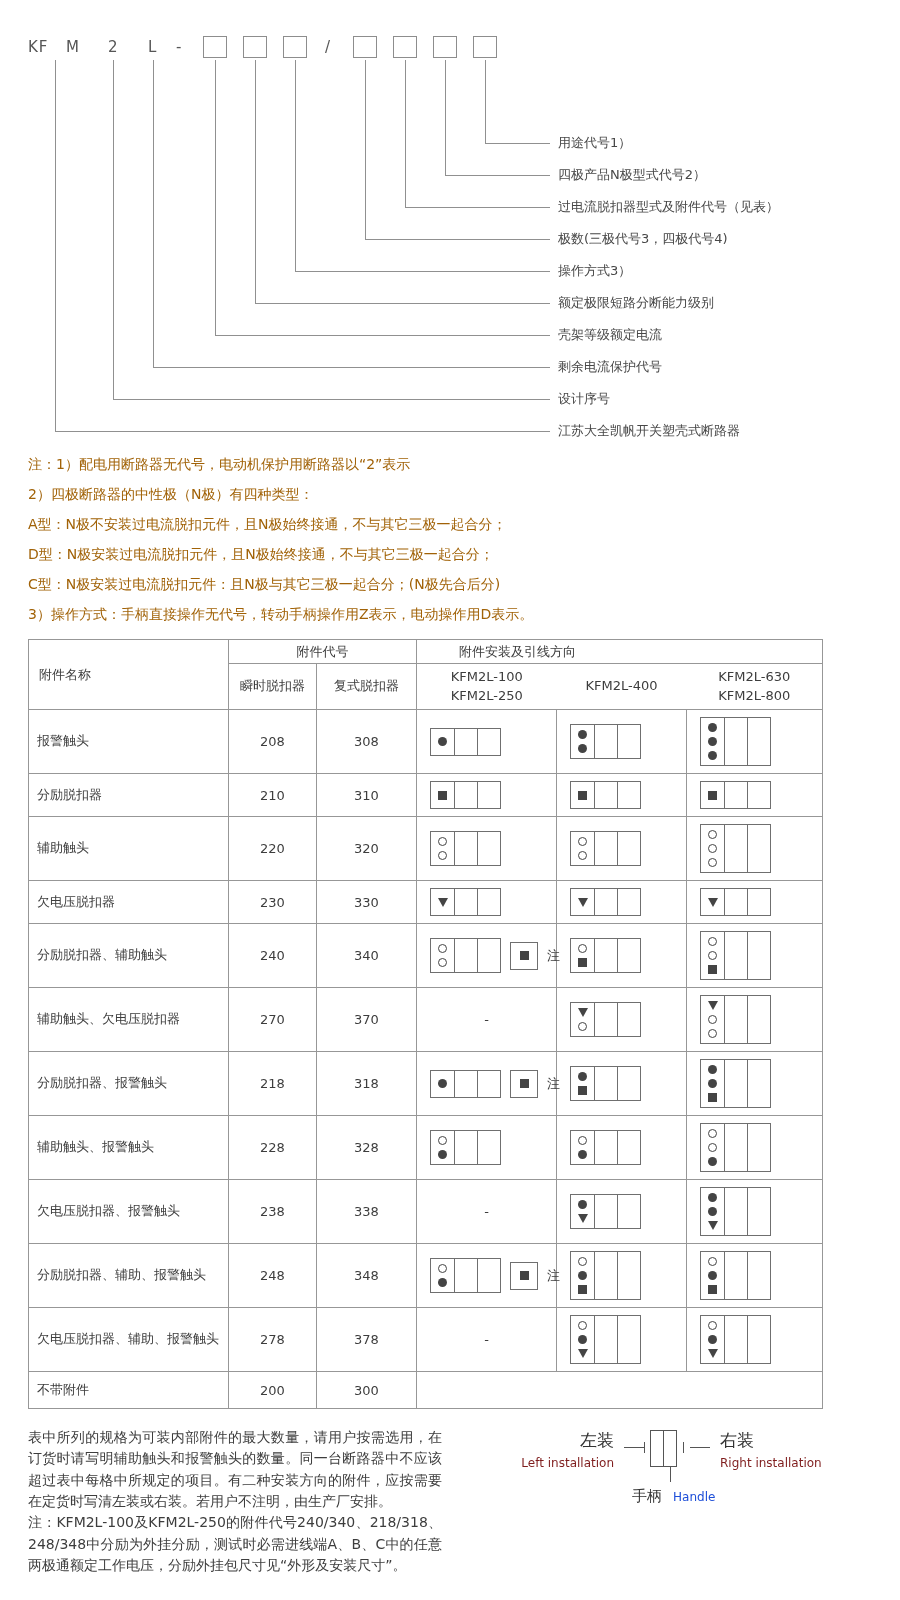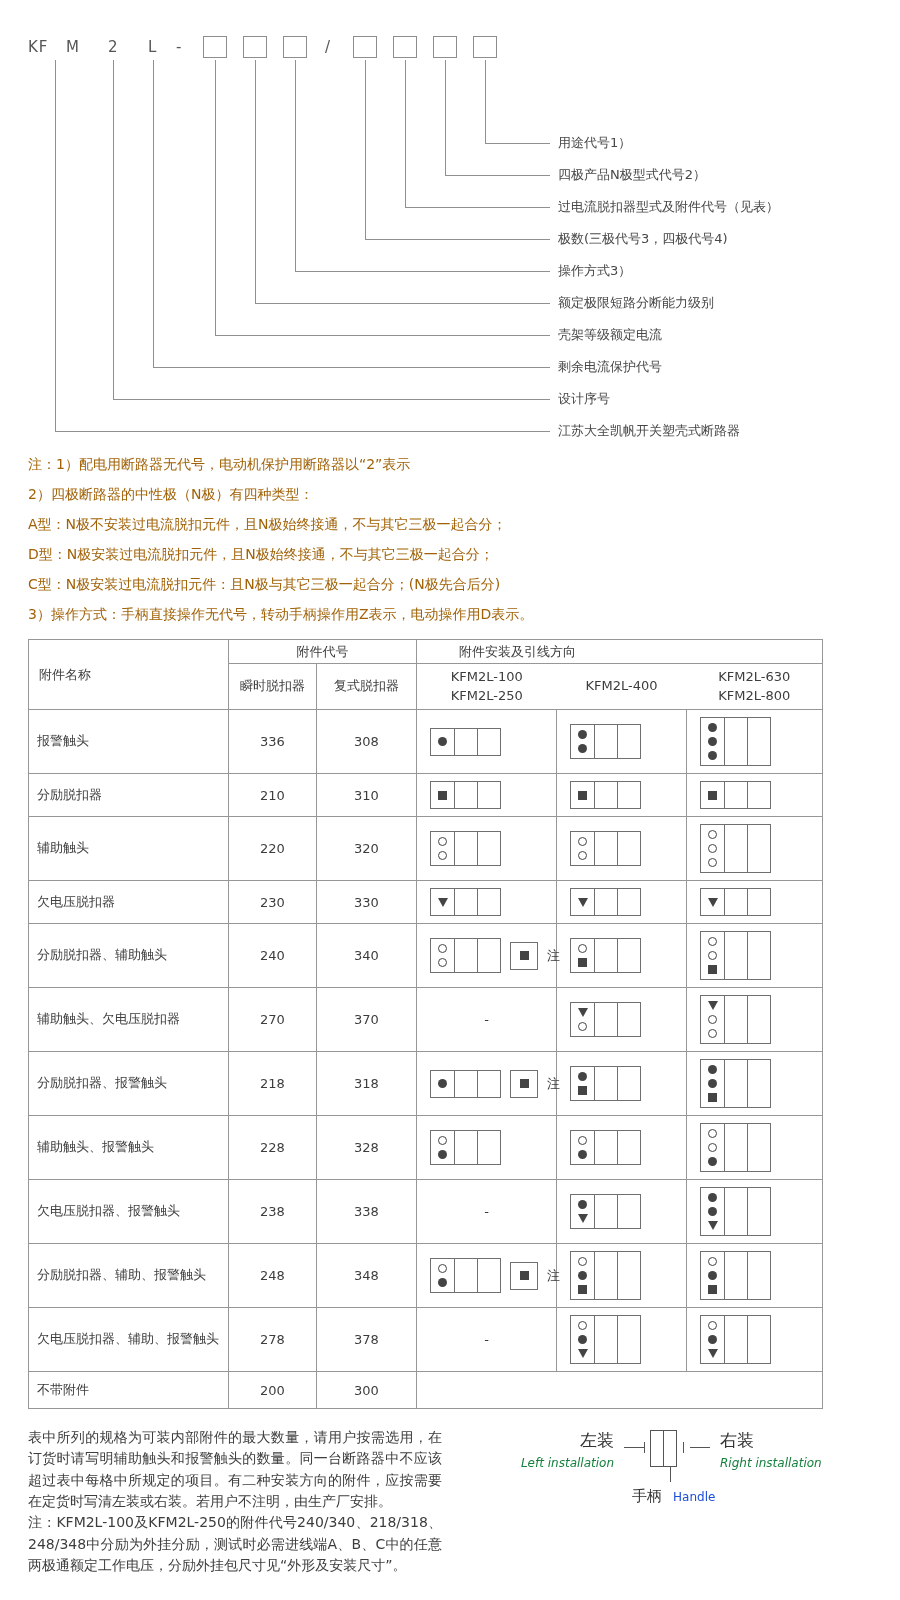--- a/index.html
+++ b/index.html
@@ -71,21 +71,21 @@
   
   .footer { display:flex; align-items:flex-start; margin:18px 0 0 28px; }
   .footer-text { width:414px; font-size:14px; line-height:1.52; color:#3d3d3d; text-align:justify; }
   .footer-text p { margin:0; }
   .install-diag { margin-left:52px; padding-top:2px; width:340px; }
   .diag-row { display:flex; align-items:flex-start; }
   .side { width:120px; }
   .side.left { text-align:right; }
   .side.rightside { width:auto; text-align:left; }
   .side .cn { font-size:17px; color:#333; }
-  .side .en { font-size:12px; color:#15803d; margin-top:4px; white-space:nowrap;font-style:italic; }
+  .side .en { font-size:12px; color:#7f1d1d; margin-top:4px; white-space:nowrap; }
   .handle-graphic { position:relative; width:86px; height:40px; margin:0 10px; flex:none; }
   .handle-graphic i { position:absolute; display:block; }
   .hg-wire-l { left:0; top:18px; width:20px; border-top:1px solid #555; }
   .hg-tick-l { left:20px; top:13px; height:11px; border-left:1px solid #555; }
   .hg-box1 { left:26px; top:1px; width:14px; height:37px; border:1px solid #555; }
   .hg-box2 { left:39px; top:1px; width:14px; height:37px; border:1px solid #555; }
   .hg-tick-r { left:59px; top:13px; height:11px; border-left:1px solid #555; }
   .hg-wire-r { left:66px; top:18px; width:20px; border-top:1px solid #555; }
   .hg-stem { left:46px; top:38px; height:15px; border-left:1px solid #555; }
   .handle-label { margin:16px 0 0 138px; white-space:nowrap; }
@@ -198,21 +198,21 @@
         <th class="kf2">KFM2L-400</th>
         <th class="kf3">
           <span>KFM2L-630</span><br>
           <span>KFM2L-800</span>
         </th>
       </tr>
     </thead>
     <tbody id="acc-rows">
         <tr>
           <td class="name-cell">报警触头</td>
-          <td class="code-cell">336</td>
+          <td class="code-cell">208</td>
           <td class="code-cell">308</td>
           <td class="install-cell">
             <div class="iwrap">
               <div class="symbox">
                 <div class="comp">
                   <i class="sy sy-d"></i>
                 </div>
                 <div class="comp"></div>
                 <div class="comp"></div>
               </div>

